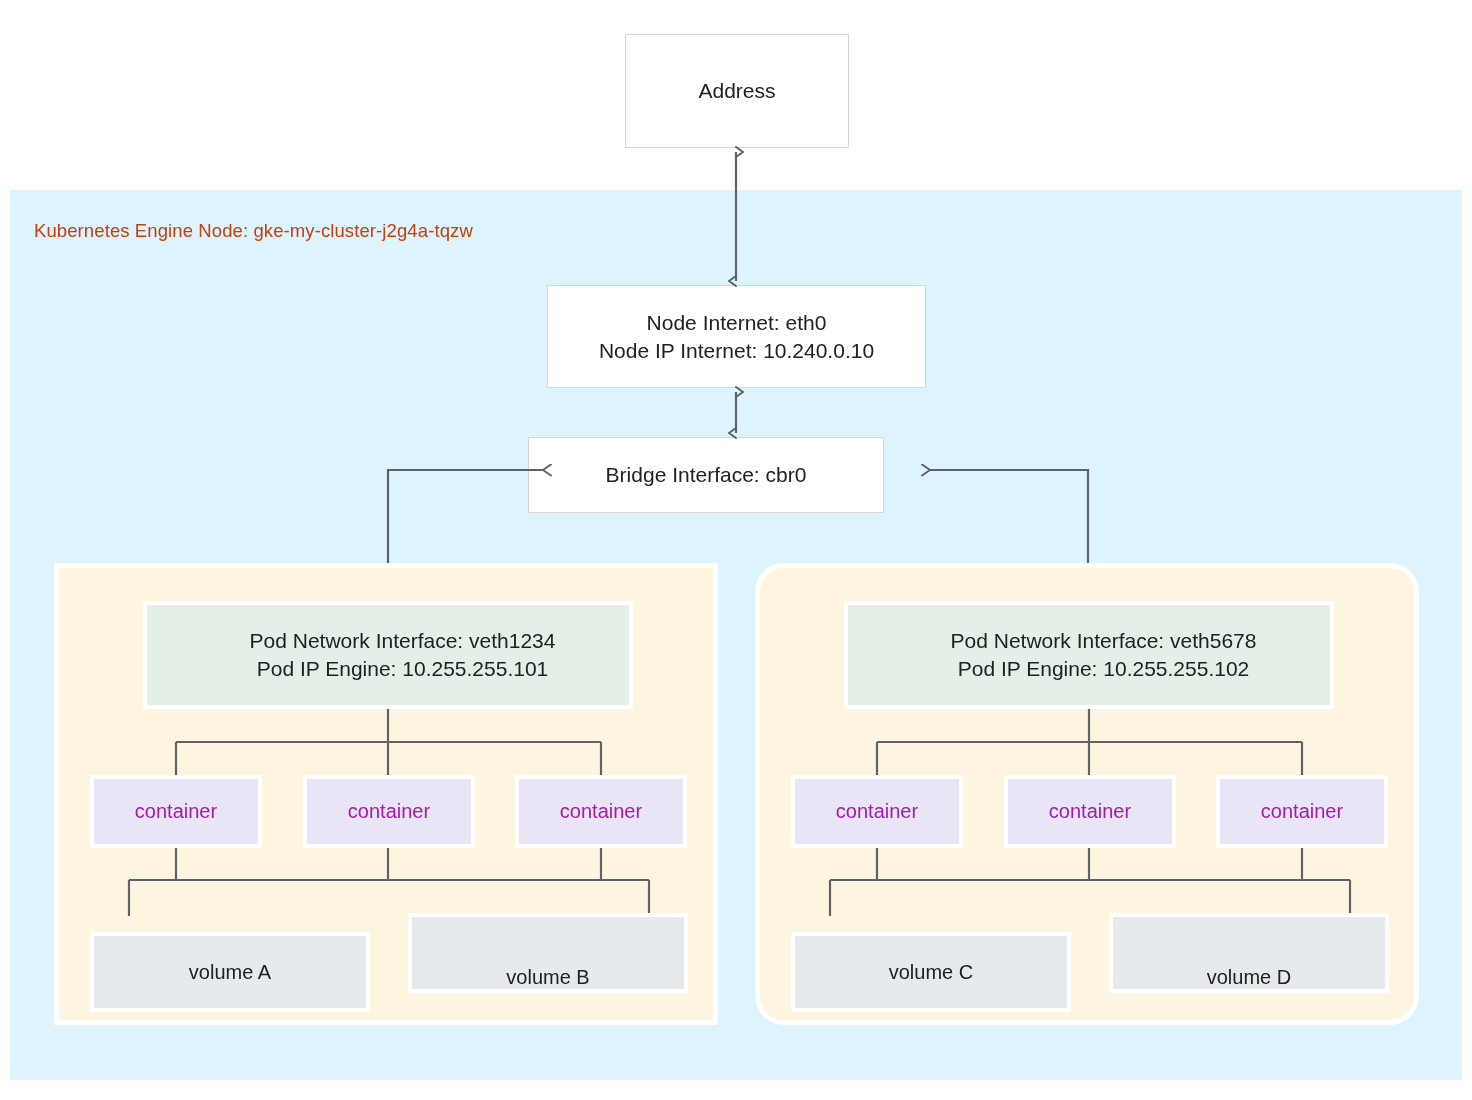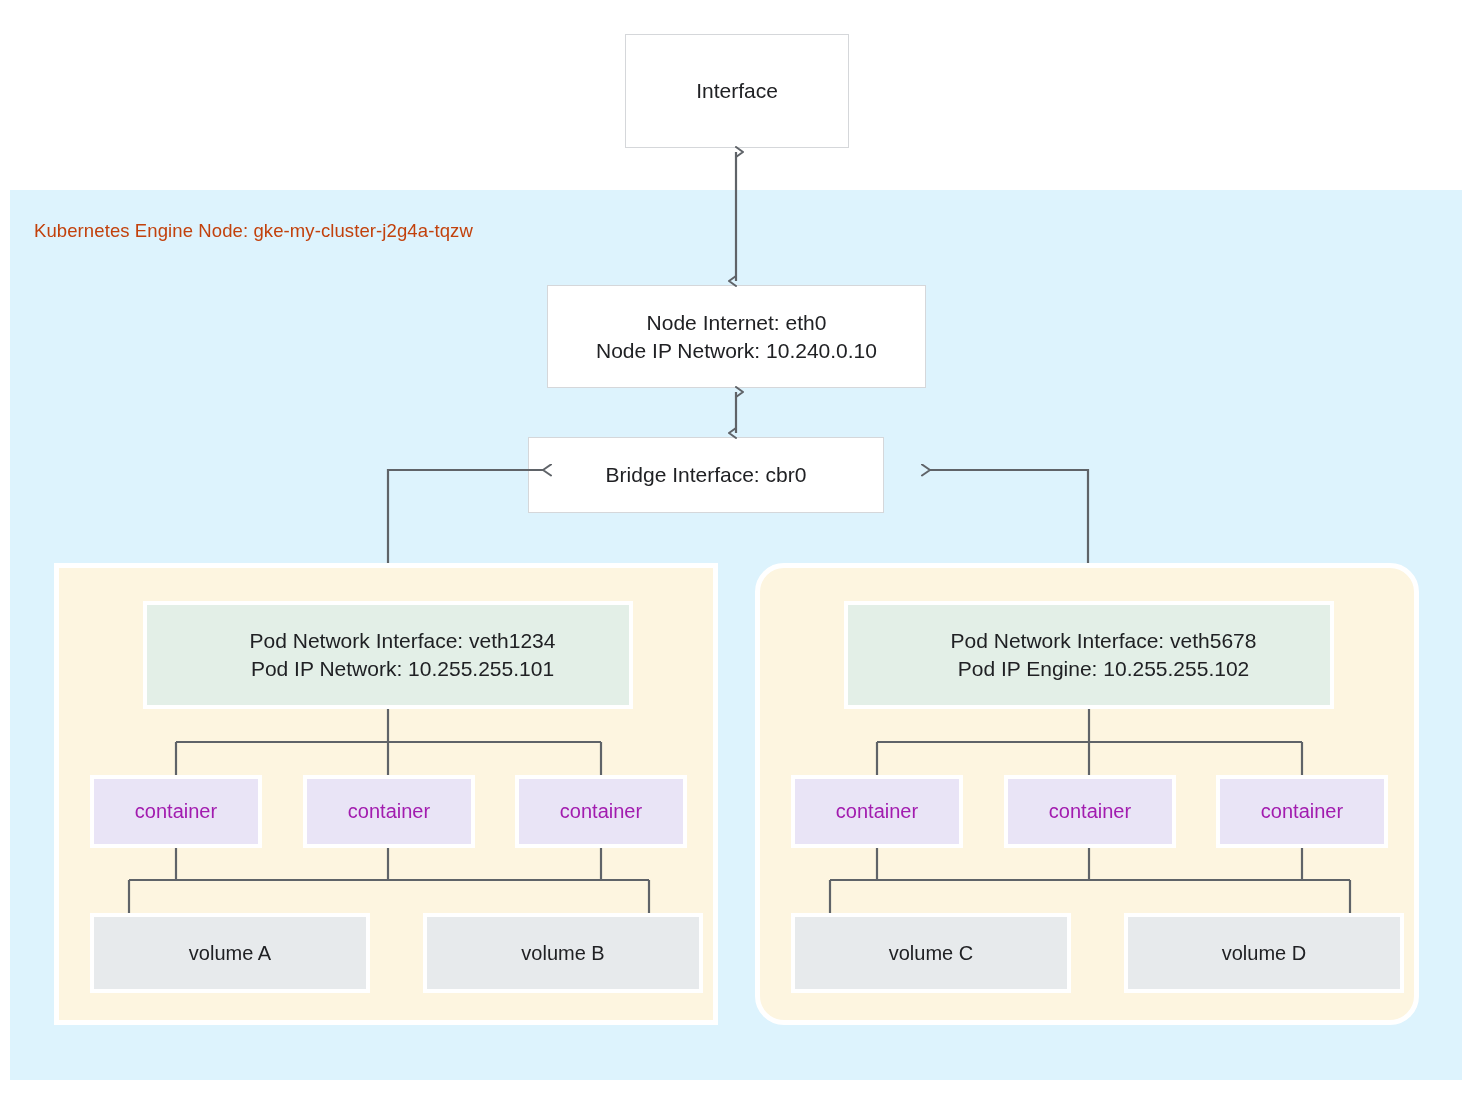--- a/index.html
+++ b/index.html
@@ -146,22 +146,22 @@
     width: 280px;
     height: 80px;
     background: #e7eaec;
     border: 4px solid #ffffff;
     display: flex;
     align-items: center;
     justify-content: center;
     font-size: 20px;
     color: #202124;
   }
-  .vbox-0 { left: 31px; }
-  .vbox-1 { left: 364px; }
+  .vbox-0 { left: 31px; margin-top: 19px; }
+  .vbox-1 { left: 349px; align-items: flex-end; }
 
   
   .connectors {
     position: absolute;
     left: 0;
     top: 0;
     width: 1472px;
     height: 1100px;
     pointer-events: none;
   }
@@ -177,26 +177,26 @@
 </head>
 <body>
 
 <div id="canvas">
 
   <div class="node-region">
     <div class="node-region-label">Kubernetes Engine Node: gke-my-cluster-j2g4a-tqzw</div>
   </div>
 
   <div class="box internet-box">
-    <span>Interface</span>
+    <span>Address</span>
   </div>
 
   <div class="box eth0-box">
     <span class="line">Node Internet: eth0</span>
-    <span class="line">Node IP Network: 10.240.0.10</span>
+    <span class="line">Node IP Internet: 10.240.0.10</span>
   </div>
 
   <div class="box bridge-box">
     <span>Bridge Interface: cbr0</span>
   </div>
 
   <svg class="connectors">
     <defs>
       <marker id="arrow-up" markerWidth="12" markerHeight="12" refX="6" refY="9" orient="auto" markerUnits="userSpaceOnUse">
         <path d="M 1 9 L 6 2 L 11 9" fill="none" stroke="#5f6368" stroke-width="2" stroke-linecap="round" stroke-linejoin="round"></path>
@@ -239,21 +239,21 @@
       <path d="M 542 280 L 542 312" fill="none" stroke="#5f6368" stroke-width="2.2"></path>
 
       <path d="M 70 312 L 590 312" fill="none" stroke="#5f6368" stroke-width="2.2"></path>
 
       <path d="M 70 312 L 70 348" fill="none" stroke="#5f6368" stroke-width="2.2"></path>
       <path d="M 590 312 L 590 348" fill="none" stroke="#5f6368" stroke-width="2.2"></path>
     </svg>
 
     <div class="podnet-box">
       <span>Pod Network Interface: veth1234</span>
-      <span>Pod IP Network: 10.255.255.101</span>
+      <span>Pod IP Engine: 10.255.255.101</span>
     </div>
 
     <div class="container-box cbox-0">
       <span>container</span>
     </div>
     <div class="container-box cbox-1">
       <span>container</span>
     </div>
     <div class="container-box cbox-2">
       <span>container</span>

